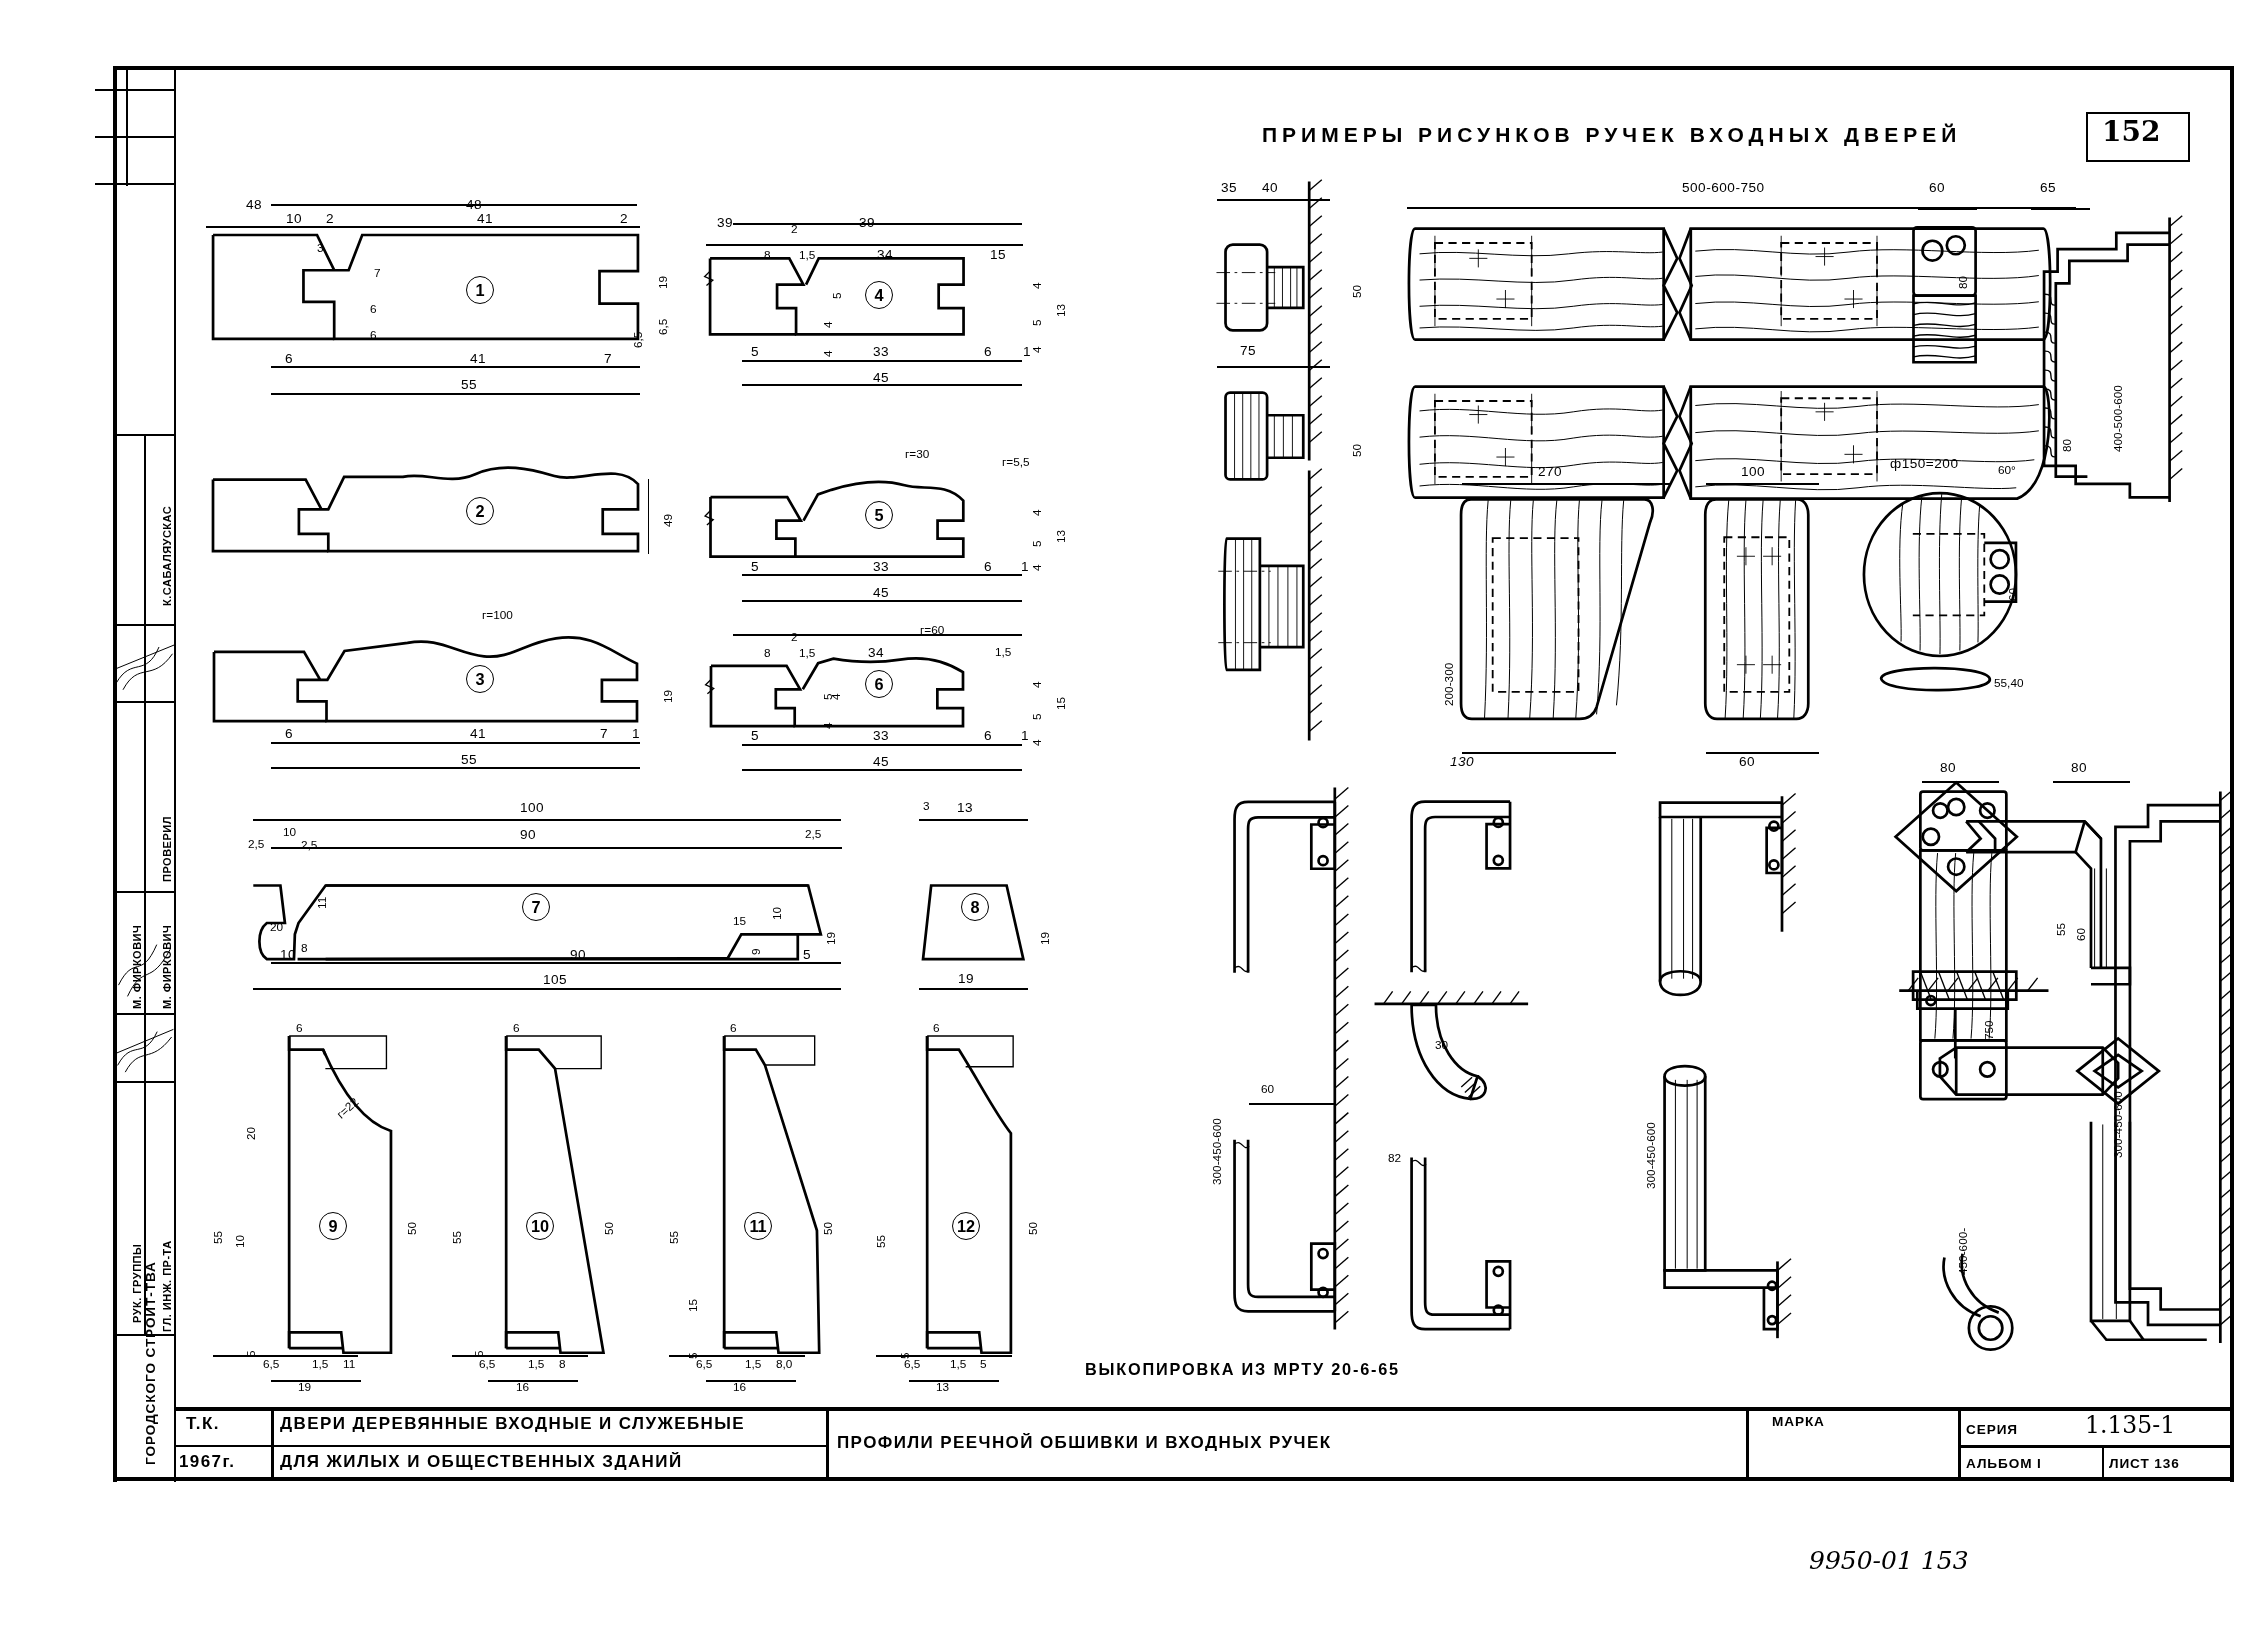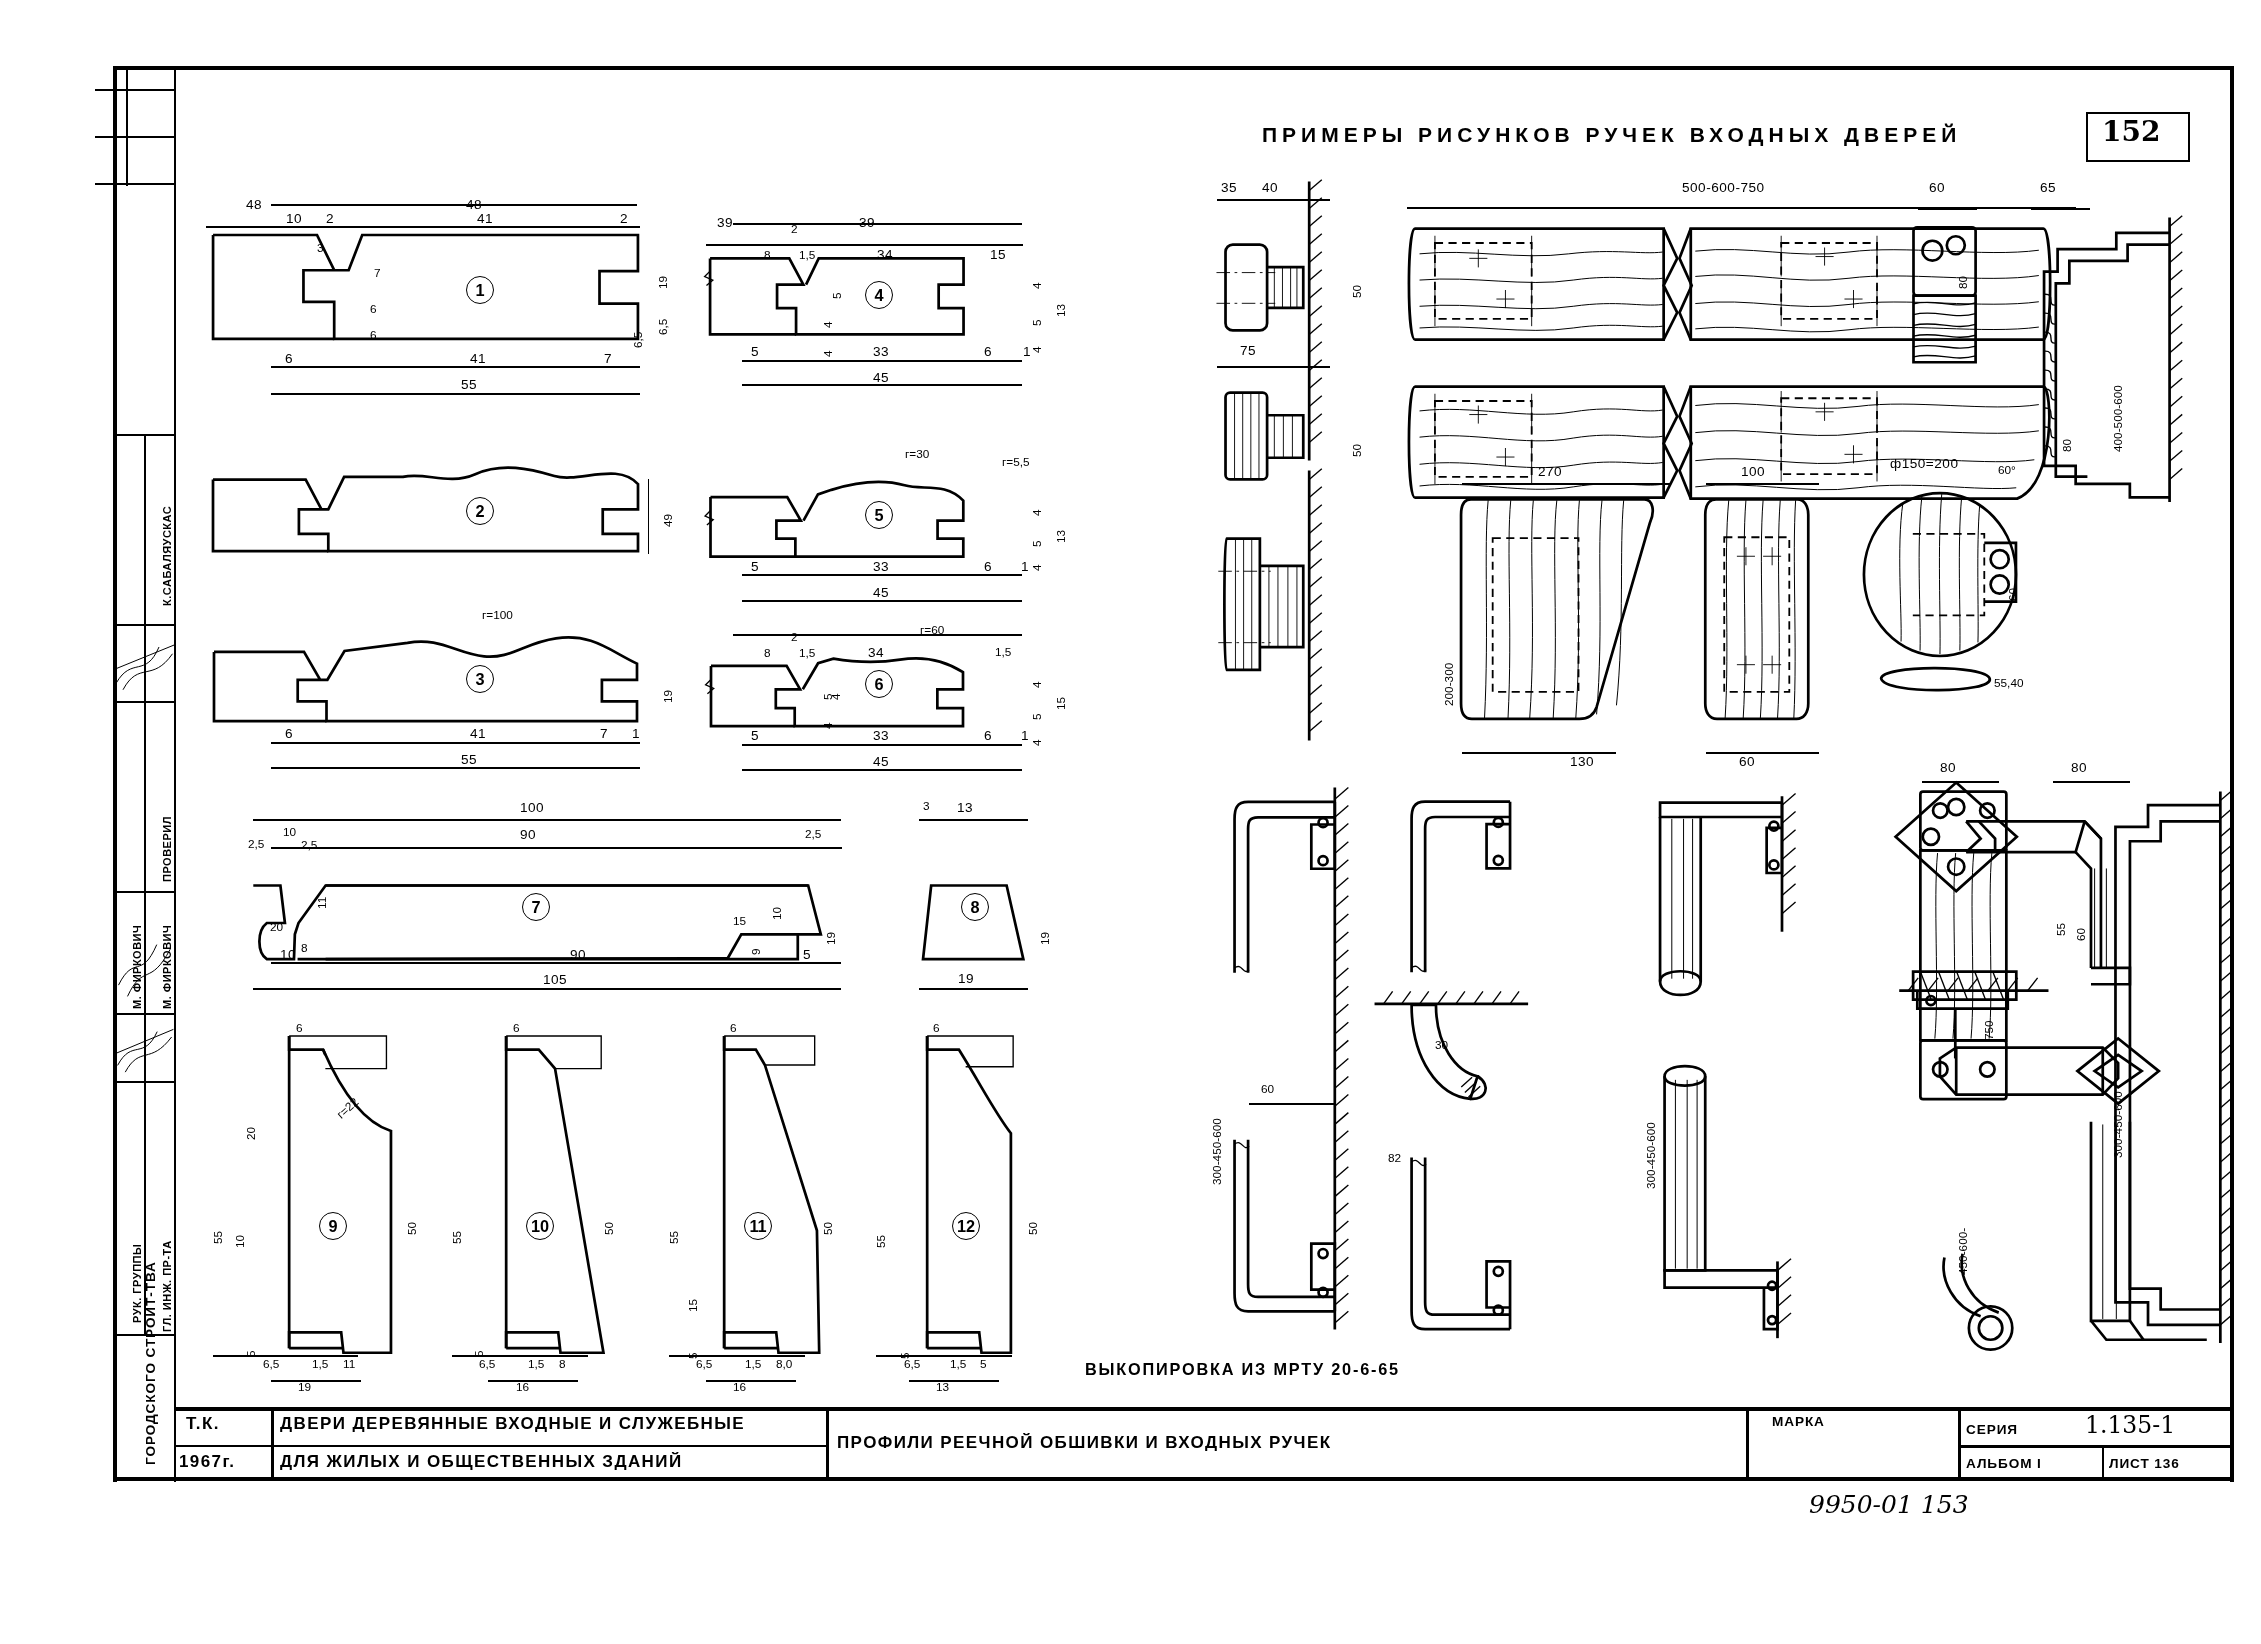--- a/index.html
+++ b/index.html
@@ -568,21 +568,21 @@
       <path d="M160 16 C150 120, 166 300, 152 498"></path>
       <path d="M212 16 C200 120, 216 300, 204 498"></path>
       <path d="M262 16 C252 120, 268 300, 254 498"></path>
       <path d="M312 16 C300 120, 316 300, 300 490"></path>
       <path d="M360 16 C350 120, 362 290, 344 470"></path>
     </g>
     <path class="sdash" d="M70 100 L260 100 L260 440 L70 440 Z"></path>
   </svg>
   <div class="t dim" style="left:1538px;top:465px;">270</div>
   <div class="ln h" style="left:1462px;top:483px;width:208px;height:1.8px;"></div>
-  <div class="t dim" style="left:1570px;top:755px;">130</div>
+  <div class="t dim" style="left:1450px;top:755px;font-style:italic;">130</div>
   <div class="ln h" style="left:1462px;top:752px;width:154px;height:1.8px;"></div>
   <div class="t dimS vert" style="left:1444px;top:706px;transform:rotate(-90deg);">200-300</div>
 
   <svg style="left:1705px;top:493px;width:118px;height:253px;" viewBox="0 0 260 560" width="118" height="253">
     <path class="st" d="M24 14 L204 14 C220 14, 228 30, 228 48 L228 466 C228 486, 218 500, 202 500 L26 500 C8 500, 0 484, 0 466 L0 48 C0 28, 8 14, 24 14 Z"></path>
     <g class="sthin">
       <path d="M52 16 C40 140, 54 340, 44 498"></path>
       <path d="M90 16 C80 140, 94 340, 84 498"></path>
       <path d="M128 16 C118 140, 132 340, 122 498"></path>
       <path d="M166 16 C156 140, 170 340, 160 498"></path>
@@ -896,16 +896,16 @@
   <div class="t tb" style="left:179px;top:1453px;">1967г.</div>
   <div class="t tb" style="left:280px;top:1415px;">ДВЕРИ ДЕРЕВЯННЫЕ ВХОДНЫЕ И СЛУЖЕБНЫЕ</div>
   <div class="t tb" style="left:280px;top:1453px;">ДЛЯ ЖИЛЫХ И ОБЩЕСТВЕННЫХ ЗДАНИЙ</div>
   <div class="t tb" style="left:837px;top:1434px;">ПРОФИЛИ РЕЕЧНОЙ  ОБШИВКИ  И  ВХОДНЫХ  РУЧЕК</div>
   <div class="t tbs" style="left:1772px;top:1415px;">МАРКА</div>
   <div class="t tbs" style="left:1966px;top:1423px;">СЕРИЯ</div>
   <div class="t" style="left:2085px;top:1414px;font-size:23.5px;font-weight:normal;font-family:'DejaVu Serif',serif;">1.135-1</div>
   <div class="t tbs" style="left:1966px;top:1457px;">АЛЬБОМ I</div>
   <div class="t tbs" style="left:2109px;top:1457px;">ЛИСТ 136</div>
 
-  <div class="t hand" style="left:1809px;top:1492px;">9950-01  153</div>
+  <div class="t hand" style="left:1809px;top:1548px;">9950-01  153</div>
 
 </div>
 
 
 </body></html>

